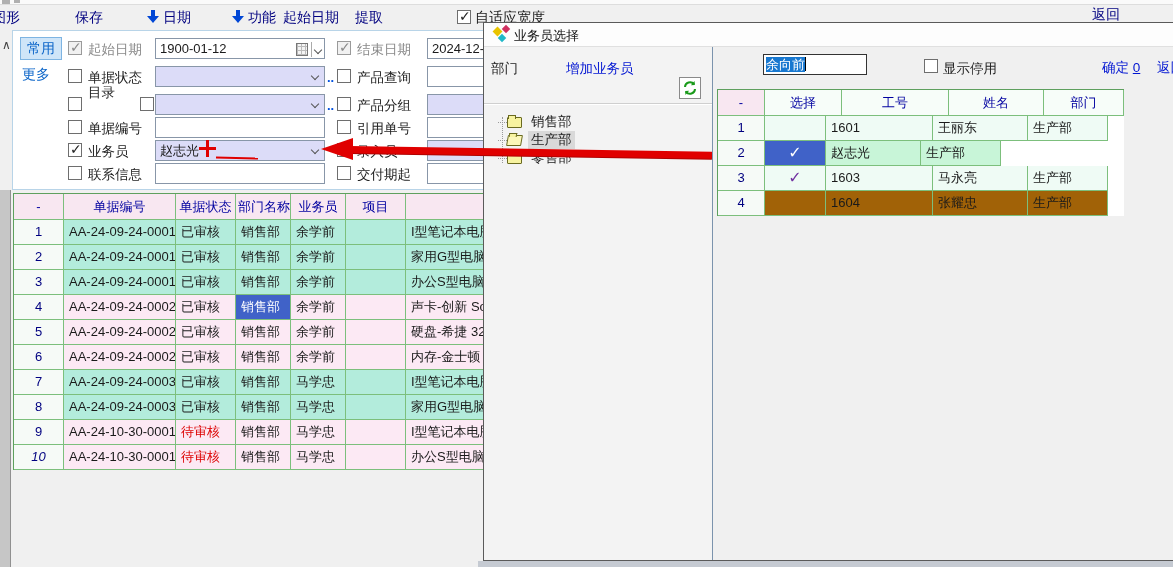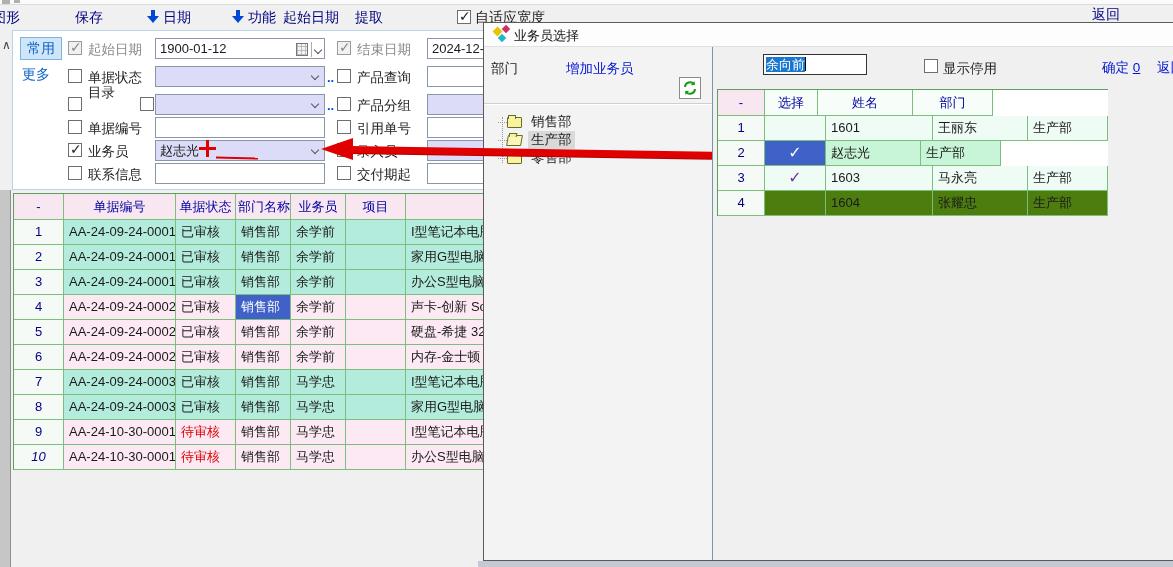--- a/index.html
+++ b/index.html
@@ -41,21 +41,21 @@
   
   .grid { position:absolute; border-left:1px solid #5ea05e; border-top:1px solid #5ea05e; background:#fff; }
   .trow { display:flex; }
   .tcell { border-right:1px solid #7cbf7c; border-bottom:1px solid #7cbf7c; height:25px; line-height:24px; padding:0 5px; overflow:hidden; white-space:nowrap; font-size:13px; }
   .th .tcell { height:26px; line-height:25px; background:#f8e7f1; color:#0000a0; text-align:center; padding:0 2px; }
   .numcell { background:#f6faf7 !important; color:#000080; text-align:center; }
   .tone-teal  .tcell { background:#b3ecdc; }
   .tone-pink  .tcell { background:#fce9f4; }
   .tone-azure .tcell { background:#effbf5; }
   .tone-green .tcell { background:#c8f5d8; }
-  .tone-white .tcell { background:#4d7c0f; }
+  .tone-white .tcell { background:#a16207; }
   .status-red { color:#dd0000 !important; }
   .cell-selected { background:#4062c8 !important; color:#fff !important; }
   .check-blue { background:#4062c8 !important; color:#fff; font-weight:bold; font-size:16px; text-align:center; }
   .check-purple { color:#7030a0; font-weight:bold; font-size:16px; text-align:center; }
 
   .left-strip { position:absolute; left:0; top:190px; width:11px; height:377px; background:#c6c6c6; border-right:1px solid #909090; }
 
   
   #dialog { position:absolute; left:483px; top:22px; width:760px; height:539px; background:#f0f0f0; border:1px solid #5a5a5a; z-index:50; overflow:hidden; }
   .dlg-title { position:absolute; left:0; top:0; width:100%; height:24px; background:#fdfdfd; border-bottom:1px solid #e0e0e0; }
@@ -333,21 +333,22 @@
 
     <div class="searchbox"><span class="sel-text">余向前</span><span class="caret"></span></div>
     <span class="cb" style="position:absolute;left:440px;top:36px"></span>
     <span class="dlg-right-label" style="left:459px;top:37px">显示停用</span>
     <span class="dlg-link" style="left:618px;top:36px"><span>确定</span>&nbsp;<span style="text-decoration:underline">0</span></span>
     <span class="dlg-link" style="left:673px;top:36px">返回</span>
 
     <div id="dialog-table" class="grid" style="left:233px;top:66px">
         <div class="trow th">
           <div class="tcell" style="width: 47px;">-</div>
-          <div class="tcell" style="width: 53px; background: rgb(247, 253, 249);">选择</div>
+          <div class="tcell" style="width: 77px; background: rgb(247, 253, 249);">选择</div>
+          <div class="tcell" style="width: 107px; background: rgb(247, 253, 249);">工号</div>
           <div class="tcell" style="width: 95px; background: rgb(247, 253, 249);">姓名</div>
           <div class="tcell" style="width: 80px; background: rgb(247, 253, 249);">部门</div>
         </div>
         <div class="trow tone-azure">
           <div class="tcell numcell" style="width: 47px;">1</div>
           <div class="tcell" style="width: 61px;"></div>
           <div class="tcell" style="width: 107px;">1601</div>
           <div class="tcell" style="width: 95px;">王丽东</div>
           <div class="tcell" style="width: 80px;">生产部</div>
         </div>

